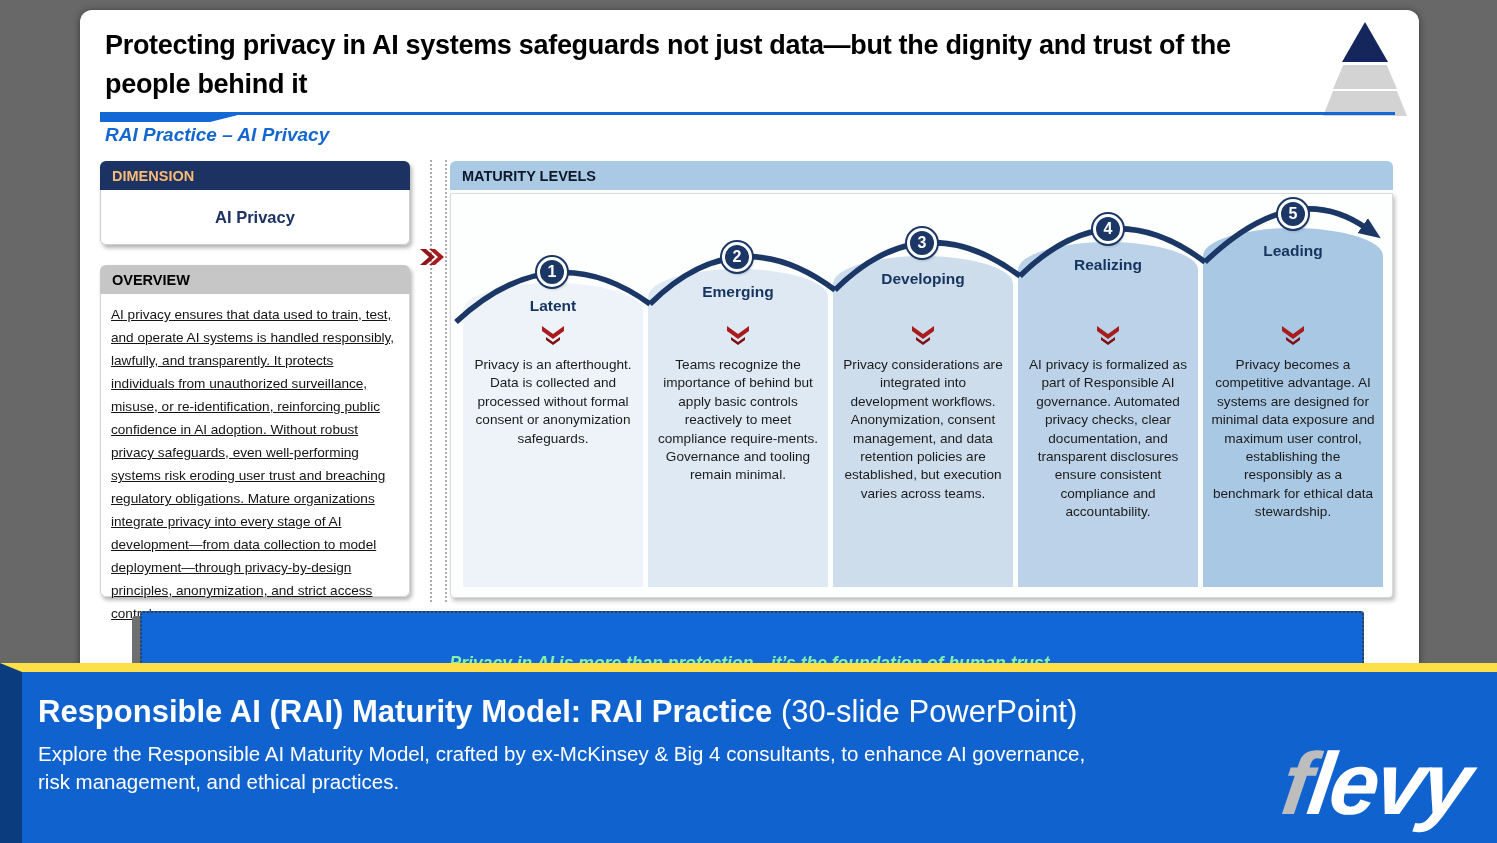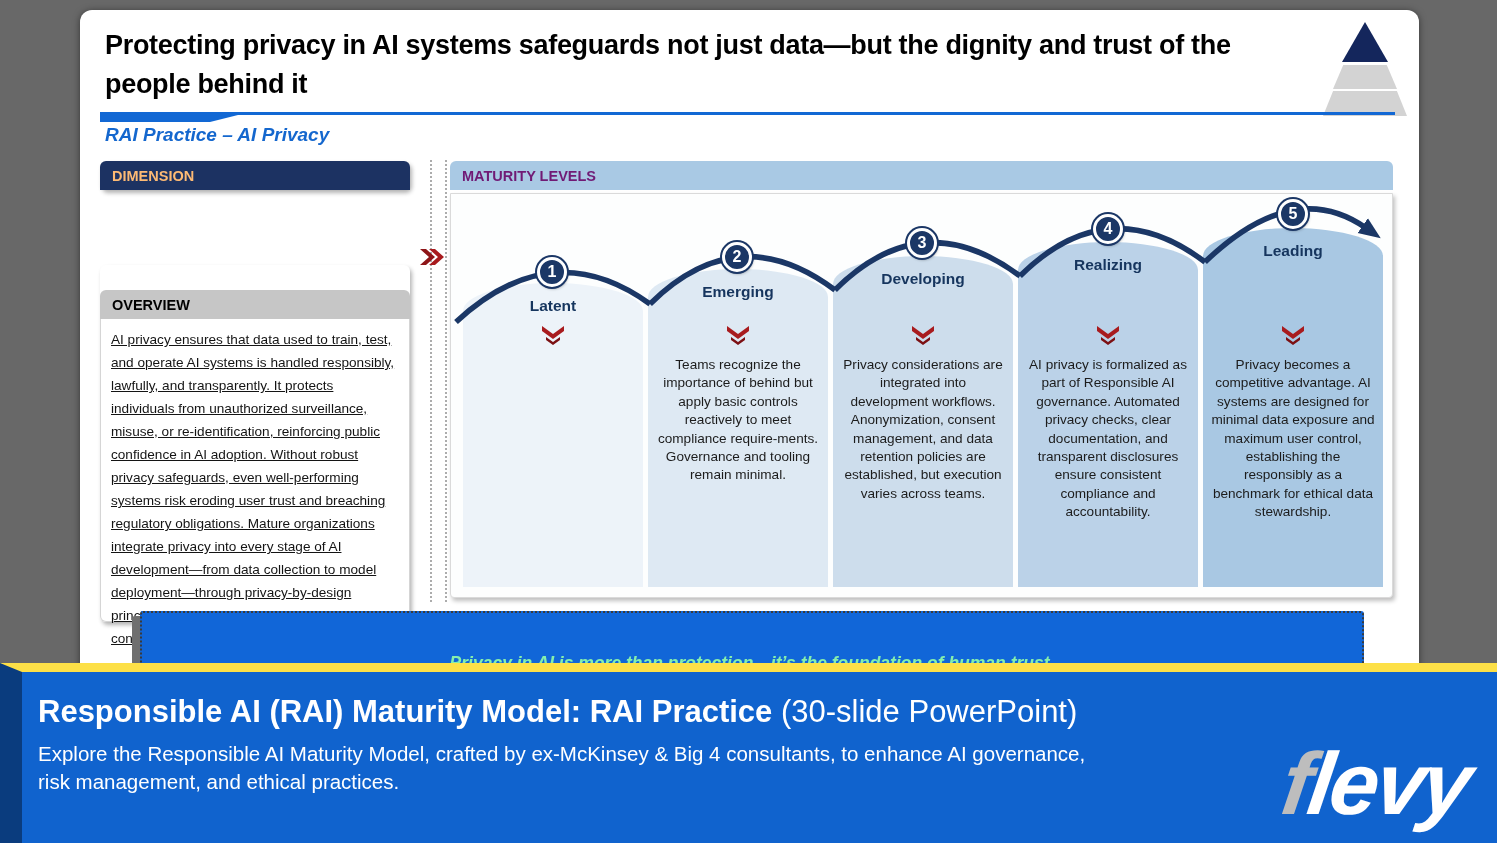--- a/index.html
+++ b/index.html
@@ -41,33 +41,33 @@
   .dim-header { background:#1C3262; color:#fdba74; font-weight:bold; font-size:14.5px;
                 padding:7px 12px 6px; border-radius:6px 6px 0 0; }
   .dim-body { background:#fff; border:1px solid #CFCFCF; border-top:none;
               border-radius:0 0 6px 6px; height:55px; display:flex;
               align-items:center; justify-content:center;
               font-weight:bold; color:#1C3262; font-size:16.5px; }
 
   .ov-panel { position:absolute; left:20px; top:255px; width:310px;
               border-radius:6px; box-shadow:2px 3px 4px rgba(0,0,0,.3); }
   .ov-header { background:#C6C6C6; color:#000; font-weight:bold; font-size:14.5px;
-               padding:7px 12px 6px; border-radius:6px 6px 0 0;margin-top:25px; }
+               padding:7px 12px 6px; border-radius:6px 6px 0 0; }
   .ov-body { background:#fff; border:1px solid #D5D5D5; border-top:none;
              border-radius:0 0 6px 6px; padding:9px 10px; height:303px;
              font-size:13.6px; line-height:23px; color:#141414;text-decoration:underline; }
 
   
   .dots { position:absolute; top:150px; height:442px; width:0;
           border-left:2px dotted #ACACAC; }
   .mid-chevron { position:absolute; left:339px; top:237px; width:26px; height:20px; }
 
   
   .mat-header { position:absolute; left:370px; top:151px; width:943px;
-                background:#A9C9E4; color:#701a75; font-weight:bold; font-size:14.5px;
+                background:#A9C9E4; color:#0f172a; font-weight:bold; font-size:14.5px;
                 padding:7px 12px 6px; border-radius:6px 6px 0 0; }
   .mat-body { position:absolute; left:370px; top:183px; width:943px; height:405px;
               background:#FDFEFE; border:1px solid #DADADA; border-radius:0 0 4px 4px;
               box-shadow:2px 3px 4px rgba(0,0,0,.25); }
 
   .col { position:absolute; width:180px;
          border-radius:90px 90px 0 0 / 28px 28px 0 0; }
   .col-title { margin-top:14px; text-align:center; font-weight:bold;
                font-size:15.5px; color:#16355E; }
   .col-chevron { position:absolute; left:50%; transform:translateX(-50%);
@@ -123,20 +123,21 @@
 
     <div class="divider">
       <div class="divider-thin"></div>
       <div class="divider-thick"></div>
     </div>
 
     <div class="subtitle">RAI Practice – AI Privacy</div>
 
     <div class="dim-panel">
       <div class="dim-header">DIMENSION</div>
+      <div class="dim-body">AI Privacy</div>
     </div>
 
     <div class="ov-panel">
       <div class="ov-header">OVERVIEW</div>
       <div class="ov-body">AI privacy ensures that data used to train, test, and operate AI systems is handled responsibly, lawfully, and transparently. It protects individuals from unauthorized surveillance, misuse, or re-identification, reinforcing public confidence in AI adoption. Without robust privacy safeguards, even well-performing systems risk eroding user trust and breaching regulatory obligations. Mature organizations integrate privacy into every stage of AI development—from data collection to model deployment—through privacy-by-design principles, anonymization, and strict access controls.</div>
     </div>
 
     <div class="dots" style="left:350px;"></div>
     <div class="dots" style="left:365px;"></div>
     <svg class="mid-chevron" viewBox="0 0 26 20">
@@ -146,20 +147,21 @@
 
     <div class="mat-header">MATURITY LEVELS</div>
     <div class="mat-body"></div>
 
     <div class="col" style="left:383px; top:273px; height:304px; background:#EDF3F9;">
       <div class="col-title">Latent</div>
       <svg class="col-chevron" style="top:42px;" viewBox="0 0 26 20">
         <path d="M2,1 L13,9 L24,1 L24,6 L13,14 L2,6 Z" fill="#A81B1E"></path>
         <path d="M6,12 L13,17 L20,12 L20,15 L13,20 L6,15 Z" fill="#7C1013"></path>
       </svg>
+      <div class="col-desc" style="top:73px;">Privacy is an afterthought. Data is collected and processed without formal consent or anonymization safeguards.</div>
     </div>
 
     <div class="col" style="left:568px; top:259px; height:318px; background:#DEE9F3;">
       <div class="col-title">Emerging</div>
       <svg class="col-chevron" style="top:56px;" viewBox="0 0 26 20">
         <path d="M2,1 L13,9 L24,1 L24,6 L13,14 L2,6 Z" fill="#A81B1E"></path>
         <path d="M6,12 L13,17 L20,12 L20,15 L13,20 L6,15 Z" fill="#7C1013"></path>
       </svg>
       <div class="col-desc" style="top:87px;">Teams recognize the importance of behind but apply basic controls reactively to meet compliance require-ments. Governance and tooling remain minimal.</div>
     </div>

